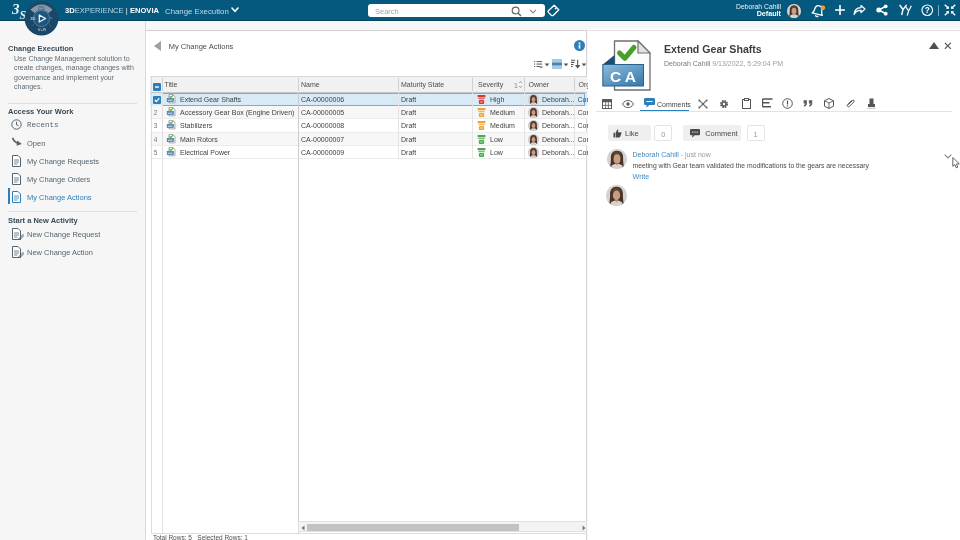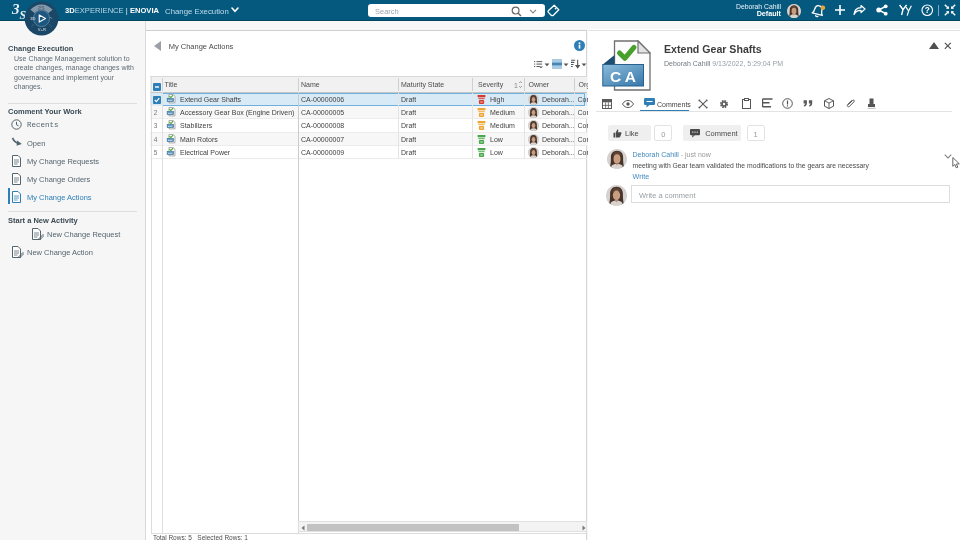--- a/index.html
+++ b/index.html
@@ -193,21 +193,21 @@
     <text x="14.2" y="31" font-size="4.3" fill="#aebcc8" font-family="Liberation Sans" font-weight="bold">V+R</text>
     <text x="14.2" y="8.8" font-size="5.2" fill="#54697a" font-family="Liberation Sans" font-weight="bold">ƧS</text>
     <path d="M7.6,26.5 L10.4,23.8 M28.4,26.5 L25.6,23.8" stroke="#3e6683" stroke-width="0.9"></path>
   </svg>
 </div>
 
 <div id="sidebar">
   <h3 id="sb-title">Change Execution</h3>
   <div id="sb-desc">Use Change Management solution to create changes, manage changes with governance and implement your changes.</div>
   <div class="sb-div" style="top:82px;"></div>
-  <h3 class="abs" style="left:8px; top:86px;">Comment Your Work</h3>
+  <h3 class="abs" style="left:8px; top:86px;">Access Your Work</h3>
   <div class="sb-item" style="top:97px;font-family:Liberation Mono, monospace;">
     <svg class="ic" width="11" height="11" viewBox="0 0 11 11">
         <circle cx="5.5" cy="5.5" r="4.7" fill="none" stroke="#55656f" stroke-width="1"></circle>
         <path d="M5.5,2.8 L5.5,5.8 L7.6,6.8" fill="none" stroke="#55656f" stroke-width="1"></path>
       </svg>
     <span class="tx">Recents</span>
     </div>
   <div class="sb-item" style="top:115px;text-align:center;">
     <svg class="ic" width="12" height="11" viewBox="0 0 12 11">
         <path d="M1.5,0.8 C3,4.2 4.8,5.8 7.6,6.3" fill="none" stroke="#55656f" stroke-width="1.7"></path>
@@ -229,21 +229,21 @@
     </div>
   <div class="sb-item sel" style="top:169px;">
       <span class="bar"></span>
     <svg class="ic" style="color:#2e7fb8" width="11" height="12" viewBox="0 0 11 12">
         <use href="#gdoc"></use>
       </svg>
     <span class="tx">My Change Actions</span>
     </div>
   <div class="sb-div" style="top:190px;"></div>
   <h3 class="abs" style="left:8px; top:195px;">Start a New Activity</h3>
-  <div class="sb-item" style="top:206px;margin-left:20px;">
+  <div class="sb-item" style="top:206px;">
     <svg class="ic" style="color:#55656f" width="13" height="12" viewBox="0 0 13 12">
         <use href="#gdoc"></use>
         <path d="M7,11.5 L12,6.5 L13,7.5 L8,12.5 Z M6.5,12.8 L7.8,12.2" stroke="#55656f" stroke-width="1" fill="none"></path>
       </svg>
     <span class="tx">New Change Request</span>
     </div>
   <div class="sb-item" style="top:224px;">
     <svg class="ic" style="color:#55656f" width="13" height="12" viewBox="0 0 13 12">
         <use href="#gdoc"></use>
         <path d="M7,11.5 L12,6.5 L13,7.5 L8,12.5 Z M6.5,12.8 L7.8,12.2" stroke="#55656f" stroke-width="1" fill="none"></path>
@@ -540,16 +540,13 @@
   <svg class="abs" style="left:355.5px;top:124.5px" width="8" height="5" viewBox="0 0 8 5">
       <path d="M0.7,0.7 L4,4 L7.3,0.7" fill="none" stroke="#848484" stroke-width="1.1"></path>
     </svg>
   <svg class="abs" style="left:363.5px;top:128px" width="9" height="12" viewBox="0 0 9 12">
       <path d="M0.8,0.5 L0.8,9.3 L2.9,7.5 L4.2,10.8 L5.8,10.2 L4.4,7 L7.3,6.8 Z" fill="#fff" stroke="#555" stroke-width="0.9"></path>
     </svg>
 
   <svg class="abs avatar" style="left:18px;top:156px;background:#cfcfcf" width="21" height="21" viewBox="0 0 20 20">
       <use href="#gav"></use>
     </svg>
-  <div id="wc-box">
-      <span>Write a comment</span>
-    </div>
 </div>
 
 </body></html>

